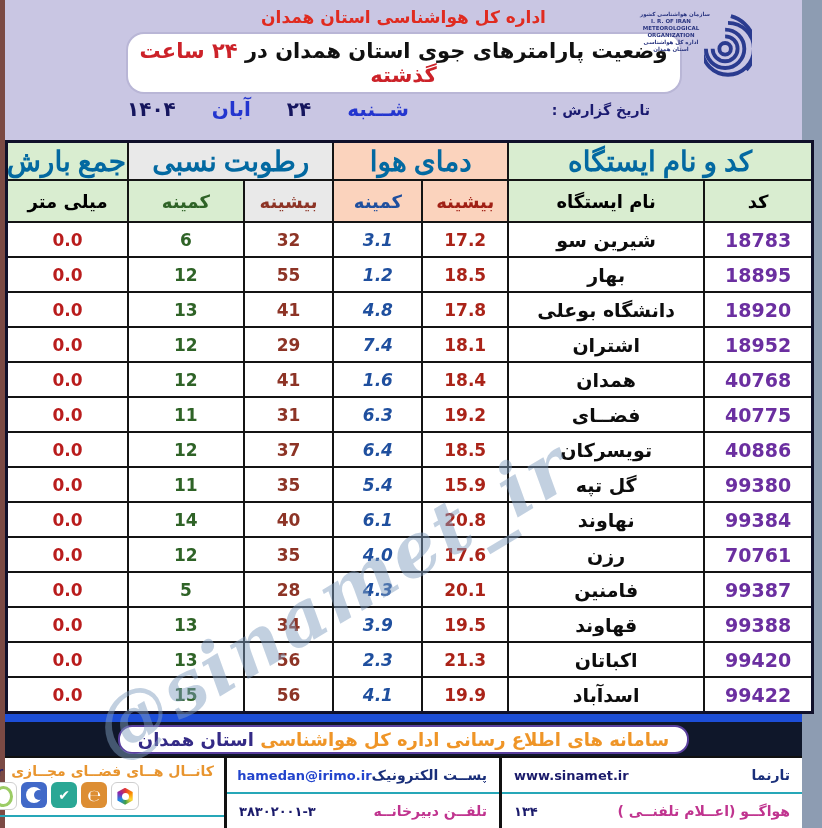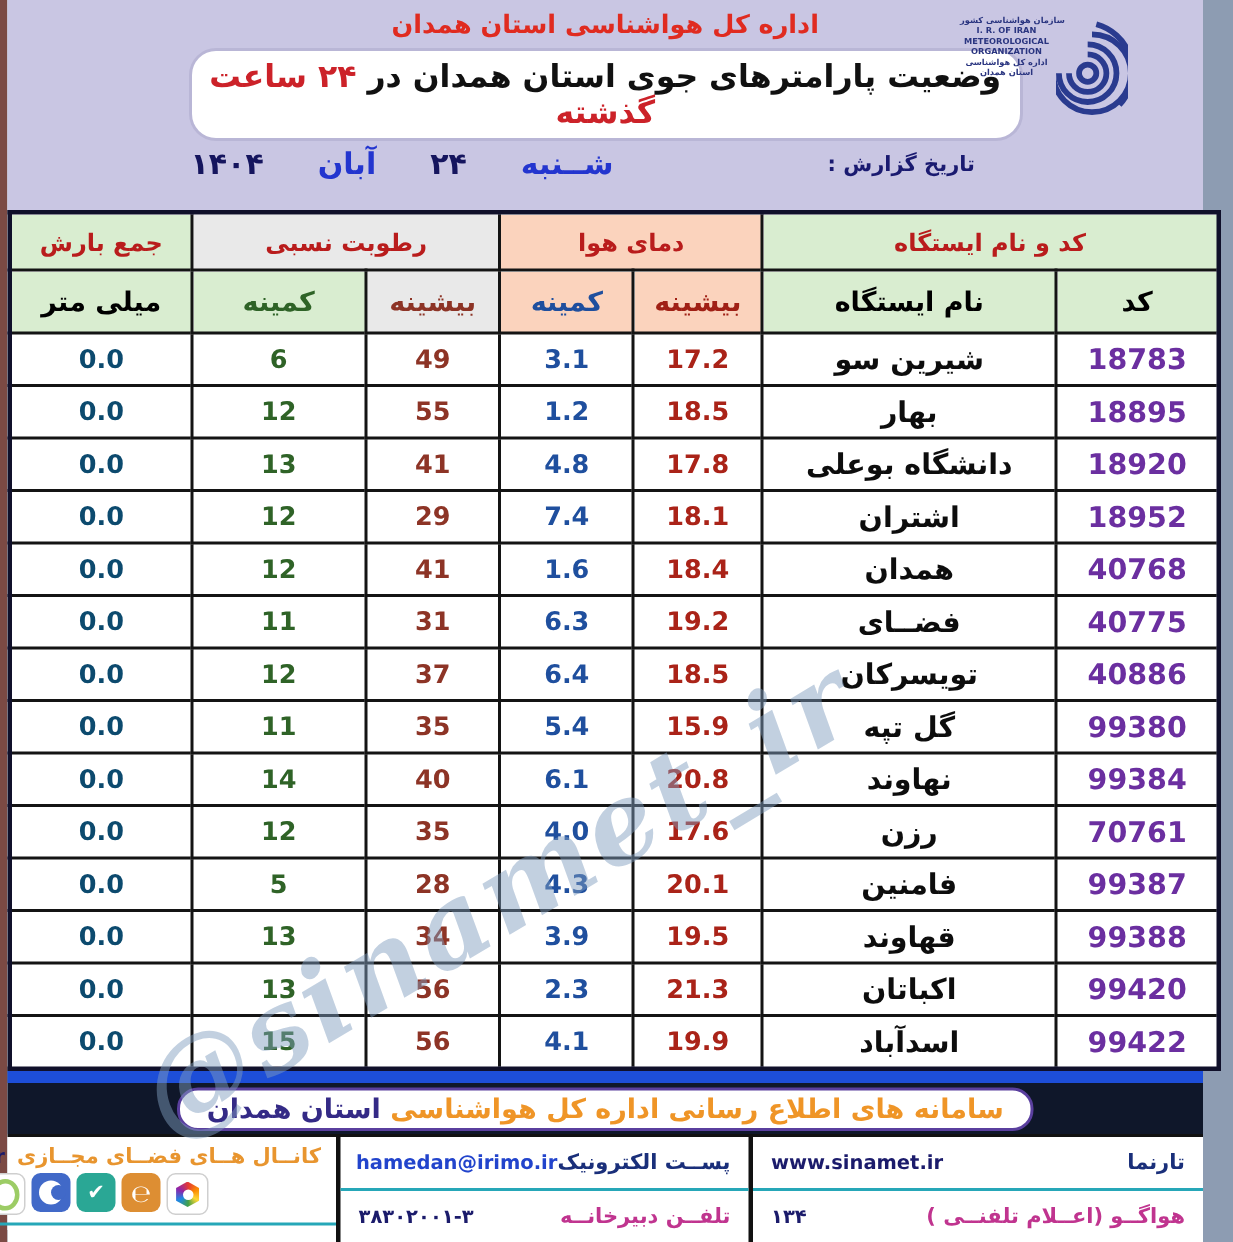--- a/index.html
+++ b/index.html
@@ -38,33 +38,33 @@
   
   .table-wrap{position:relative;}
   table.weather{
     width:809px;border-collapse:collapse;table-layout:fixed;direction:rtl;
     border:3px solid #10102a;background:#ffffff;
   }
   table.weather th, table.weather td{
     border:2px solid #141414;text-align:center;vertical-align:middle;
     font-weight:bold;overflow:hidden;white-space:nowrap;
   }
-  th.grp{font-size:16px;color:#b91c1c;height:34px;}
+  th.grp{font-size:28px;color:#0369a1;height:34px;font-family:Liberation Serif, serif;}
   th.sub{font-size:18px;height:38px;}
   .bg-green{background:#d9edd0;}
   .bg-peach{background:#fbd3bd;}
   .bg-gray{background:#e9e9e9;}
   td{height:31px;font-size:17px;background:#ffffff;}
   td.code{color:#6b2fa0;font-size:19px;}
   td.name{color:#0d0d0d;font-size:19px;}
   td.tmax{color:#aa2318;}
-  td.tmin{color:#1f4f9e;}
+  td.tmin{color:#1f4f9e;font-style:italic;}
   td.hmax{color:#8d3426;}
   td.hmin{color:#2f6327;}
-  td.precip{color:#0c4a6e;}
+  td.precip{color:#b91c1c;}
   .t-red{color:#a02015;}
   .t-blue{color:#1f4f9e;}
   .t-maroon{color:#8d3426;}
   .t-green{color:#2f6327;}
 
   .watermark{
     position:absolute;left:95px;top:555px;z-index:5;pointer-events:none;
     transform:rotate(-31deg);transform-origin:left center;
     font-family:"DejaVu Serif", serif;font-style:italic;font-weight:bold;
     font-size:74px;letter-spacing:3px;color:rgba(128,156,190,0.48);
@@ -191,21 +191,21 @@
             <th class="sub bg-green t-green">کمینه</th>
             <th class="sub bg-green">میلی متر</th>
           </tr>
         </thead>
         <tbody>
             <tr>
     <td class="code">18783</td>
     <td class="name">شیرین سو</td>
     <td class="tmax">17.2</td>
     <td class="tmin">3.1</td>
-    <td class="hmax">49</td>
+    <td class="hmax">32</td>
     <td class="hmin">6</td>
     <td class="precip">0.0</td>
   </tr>
             <tr>
     <td class="code">18895</td>
     <td class="name">بهار</td>
     <td class="tmax">18.5</td>
     <td class="tmin">1.2</td>
     <td class="hmax">55</td>
     <td class="hmin">12</td>

